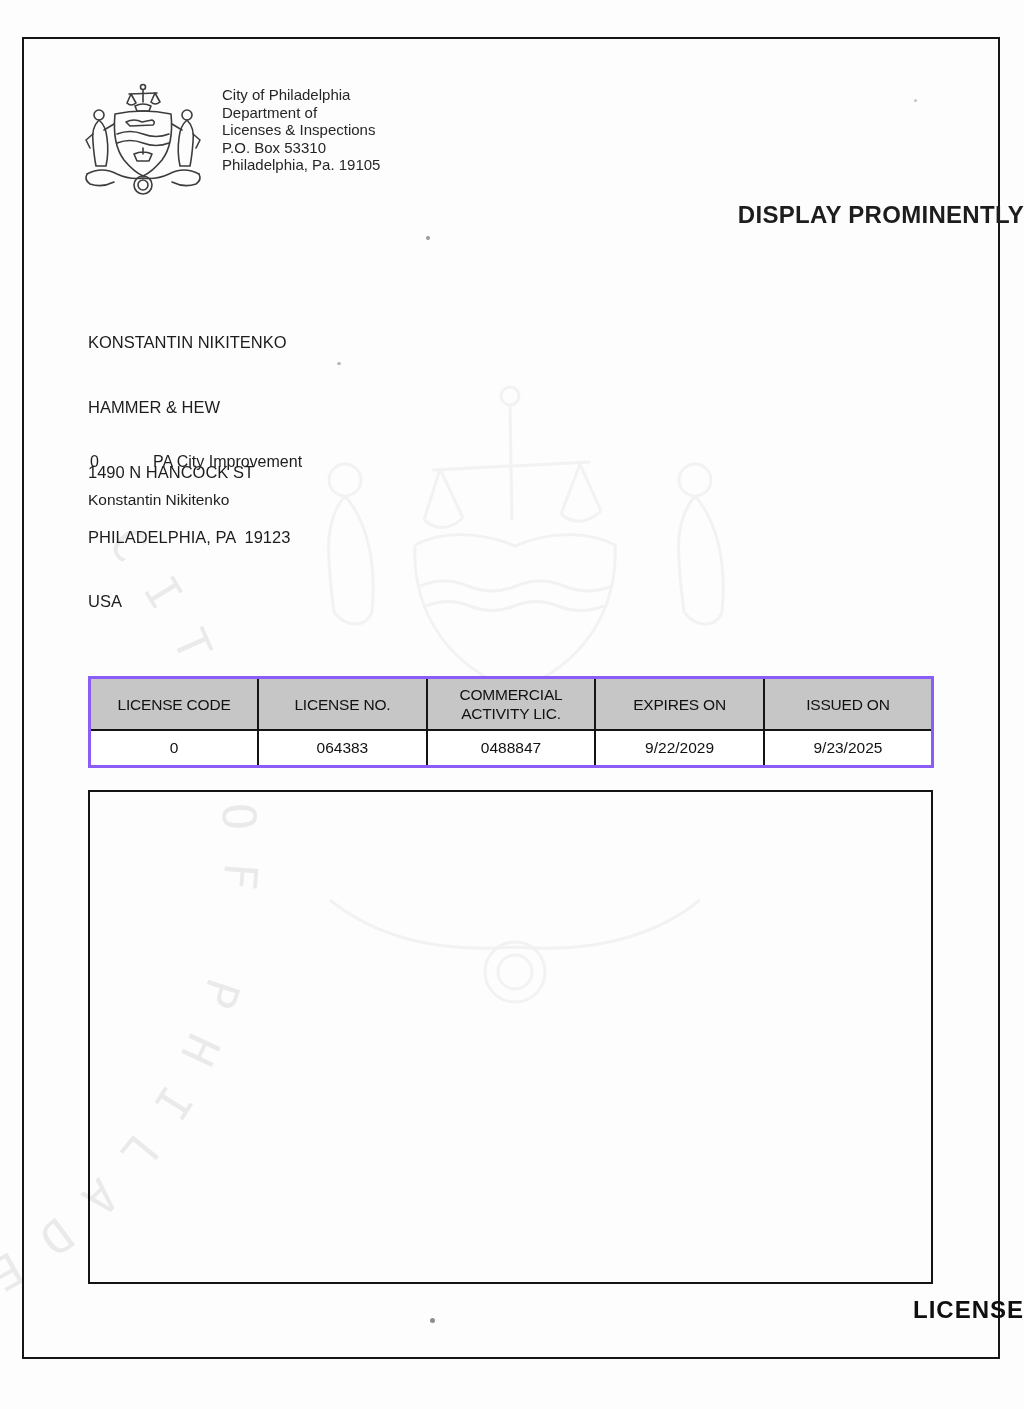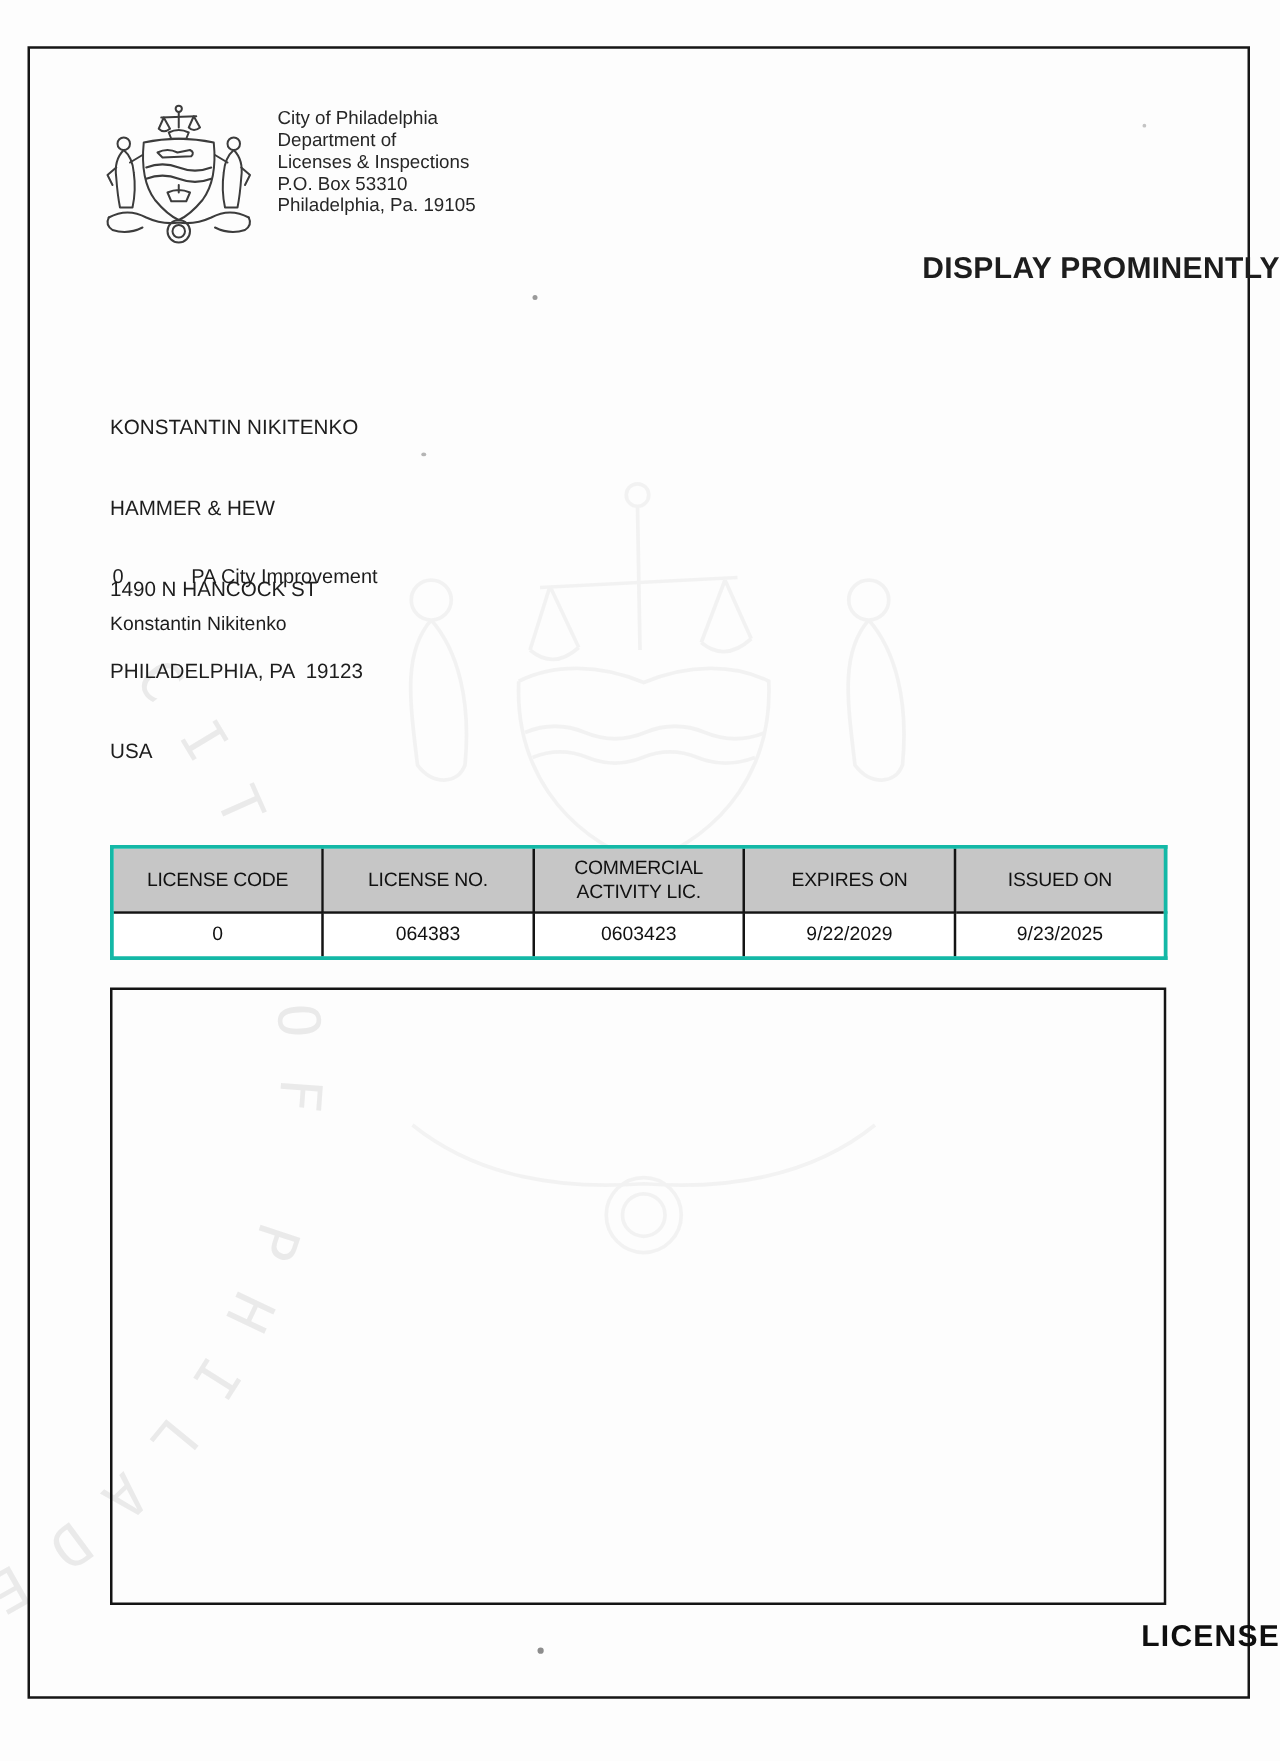--- a/index.html
+++ b/index.html
@@ -51,21 +51,21 @@
     left:85px;top:602px;width:905px;
     font-size:16.2px;line-height:20.8px;
     letter-spacing:-.65px;
     white-space:pre-line;
     color:#161616;
   }
   
   .lic-table{
     position:absolute;left:88px;top:676px;width:846px;
     border-collapse:collapse;table-layout:fixed;
-    border:3px solid #14b8a6;
+    border:3px solid #8b5cf6;
   }
   .lic-table th,.lic-table td{
     border:2px solid #141414;
     text-align:center;vertical-align:middle;
     overflow:hidden;
   }
   .lic-table th{
     background:#c6c6c6;
     font-weight:400;font-size:15.5px;line-height:19px;
     letter-spacing:-.2px;
@@ -193,21 +193,21 @@
         <th>LICENSE NO.</th>
         <th>COMMERCIAL ACTIVITY LIC.</th>
         <th>EXPIRES ON</th>
         <th>ISSUED ON</th>
       </tr>
     </thead>
     <tbody>
       <tr>
         <td>0</td>
         <td>064383</td>
-        <td>0603423</td>
+        <td>0488847</td>
         <td>9/22/2029</td>
         <td>9/23/2025</td>
       </tr>
     </tbody>
   </table>
 
   <div class="abs empty-box"></div>
 
   <div class="abs footer-label">LICENSE</div>
 

